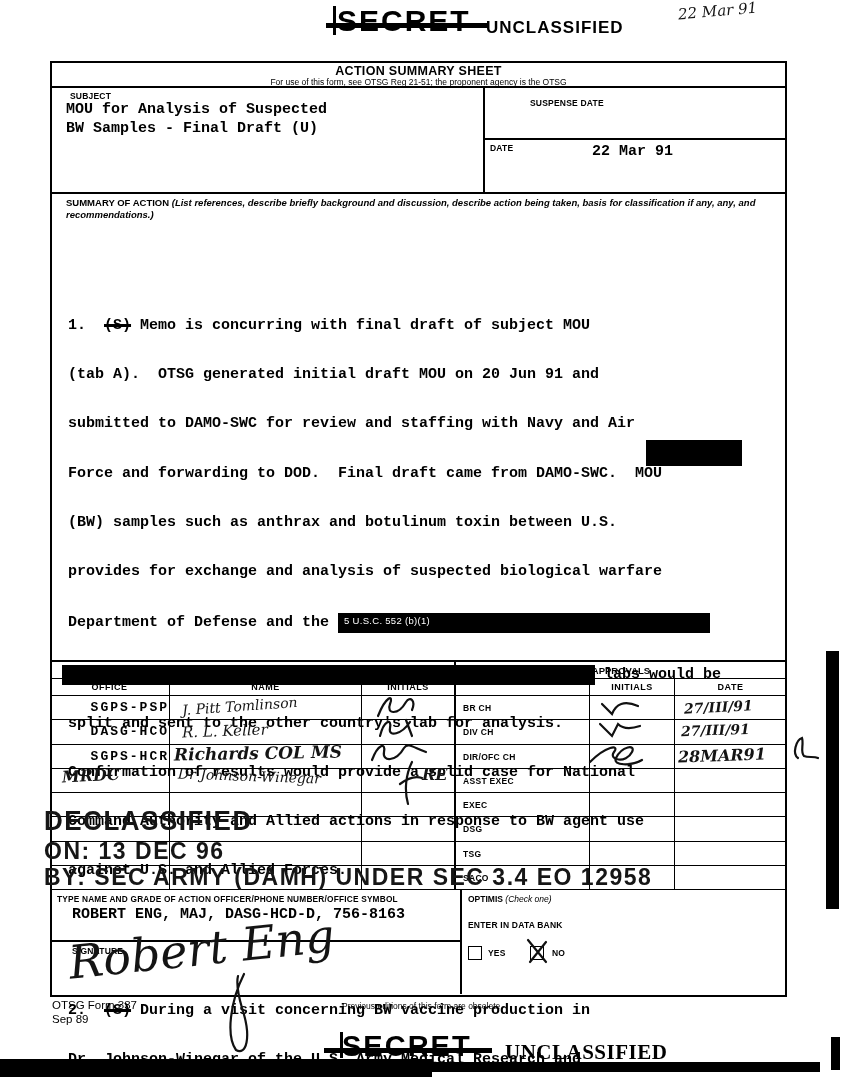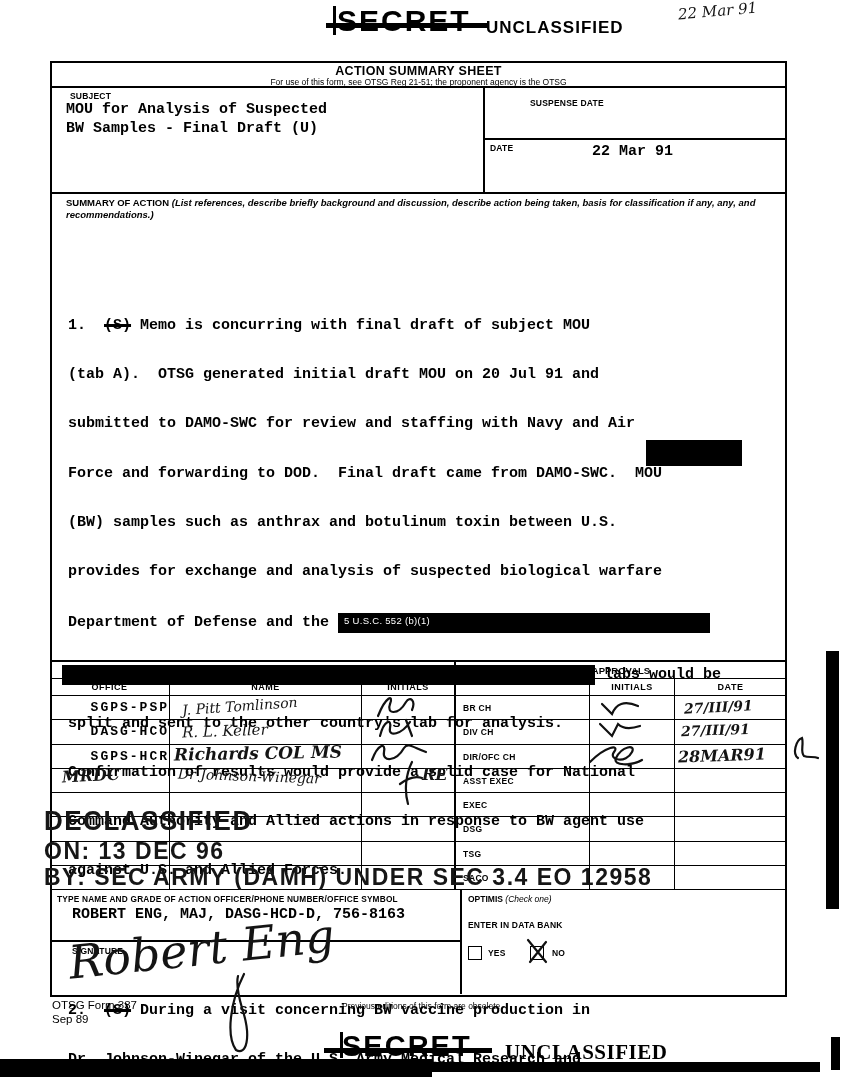--- a/index.html
+++ b/index.html
@@ -64,21 +64,21 @@
   <div class="line" style="left:50px; top:192px; width:735px; height:2px;"></div>
 
   <div class="abs" style="left:66px; top:197px; width:705px; font-size:9.5px; font-weight:bold; line-height:11.5px;">
     <span>SUMMARY OF ACTION</span>
     <span style="font-style:italic;">(List references, describe briefly background and discussion, describe action being taken, basis for classification if any, any, and recommendations.)</span>
   </div>
   <div class="abs body-text" style="left:68px; top:236px; width:690px;">
     
     <div>
       <div><span>1.</span><span style="display:inline-block;width:18px;"></span><span class="strike">(S)</span><span style="display:inline-block;width:9px;"></span><span>Memo is concurring with final draft of subject MOU</span></div>
-      <div>(tab A).  OTSG generated initial draft MOU on 20 Jul 91 and</div>
+      <div>(tab A).  OTSG generated initial draft MOU on 20 Jun 91 and</div>
       <div>submitted to DAMO-SWC for review and staffing with Navy and Air</div>
       <div>Force and forwarding to DOD.  Final draft came from DAMO-SWC.  MOU</div>
       <div>(BW) samples such as anthrax and botulinum toxin between U.S.</div>
       <div>provides for exchange and analysis of suspected biological warfare</div>
       <div><span>Department of Defense and the </span><span class="redact" style="width:372px;"><span class="redact-label">5 U.S.C. 552 (b)(1)</span></span></div>
       <div><span class="redact" style="width:533px; margin-left:-6px;"></span><span> labs would be</span></div>
       <div>split and sent to the other country's lab for analysis.</div>
       <div>Confirmation of results would provide a solid case for National</div>
       <div>Command Authority and Allied actions in response to BW agent use</div>
       <div>against U.S. and Allied Forces.</div>

